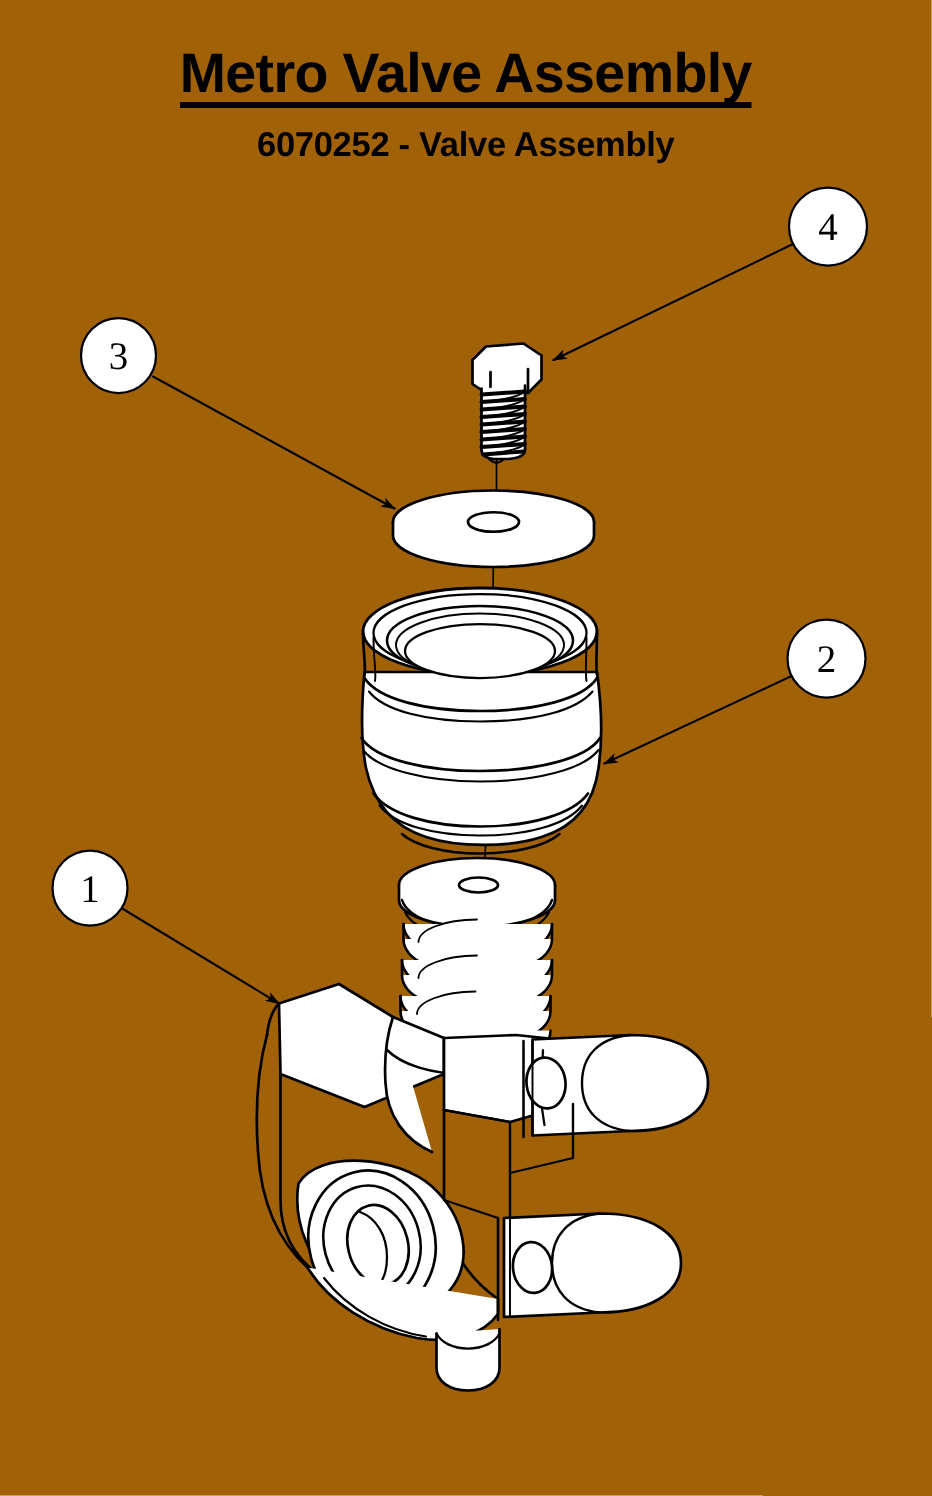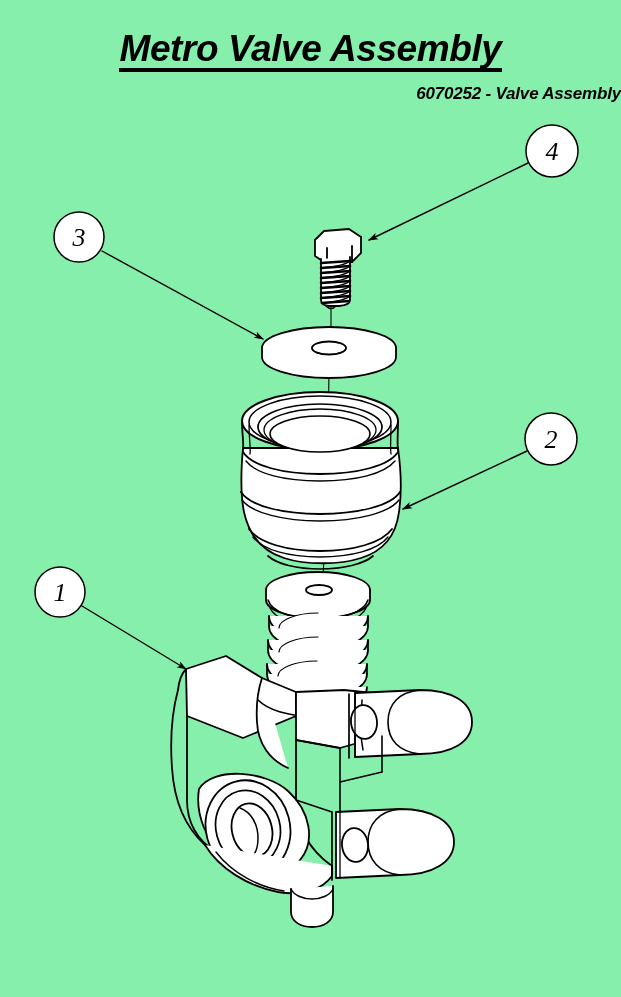--- a/index.html
+++ b/index.html
@@ -13,49 +13,48 @@
     height: 997px;
     font-family: "Liberation Sans", sans-serif;
     color: #000000;
     overflow: hidden;
     position: relative;
   }
   #page {
     position: relative;
     width: 621px;
     height: 997px;
-    background: #86efac;
-    font-style: italic;
+    background: #a16207;
   }
   .header {
     position: absolute;
     left: 0;
     top: 0;
     width: 621px;
     text-align: center;
   }
   .doc-title {
     font-size: 37px;
     font-weight: bold;
     letter-spacing: -0.4px;
     line-height: 1.0;
     margin: 0;
     padding-top: 30px;
     display: inline-block;
     border-bottom: 4px solid #000;
     padding-bottom: 1px;
   }
   .doc-subtitle {
-    font-size: 17px;
+    font-size: 23px;
     font-weight: bold;
     letter-spacing: -0.2px;
     line-height: 1.0;
     margin: 0;
     padding-top: 13px;
-    text-align: right;
+    text-align: center;
   }
   #drawing {
     position: absolute;
     left: 0;
     top: 0;
     width: 621px;
     height: 997px;
   }
   .balloon-num {
     font-family: "Liberation Serif", serif;

